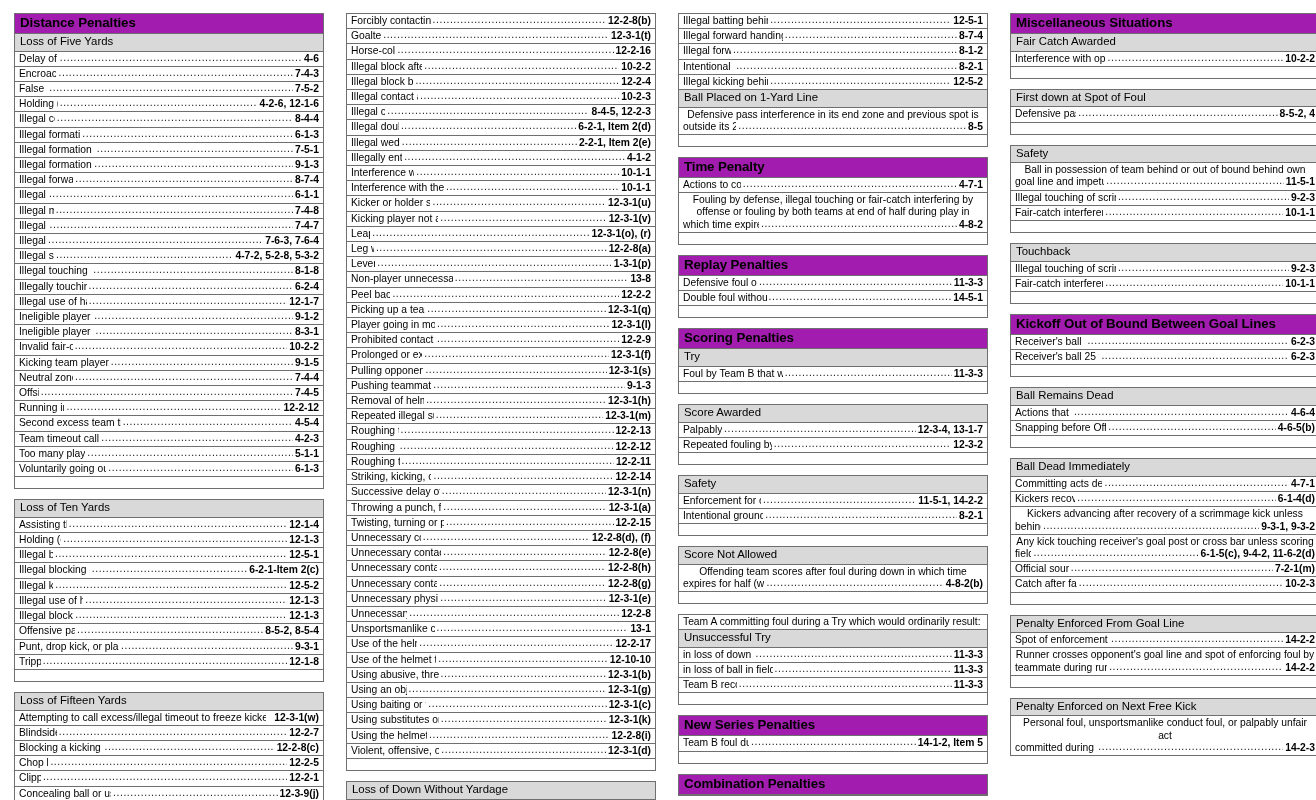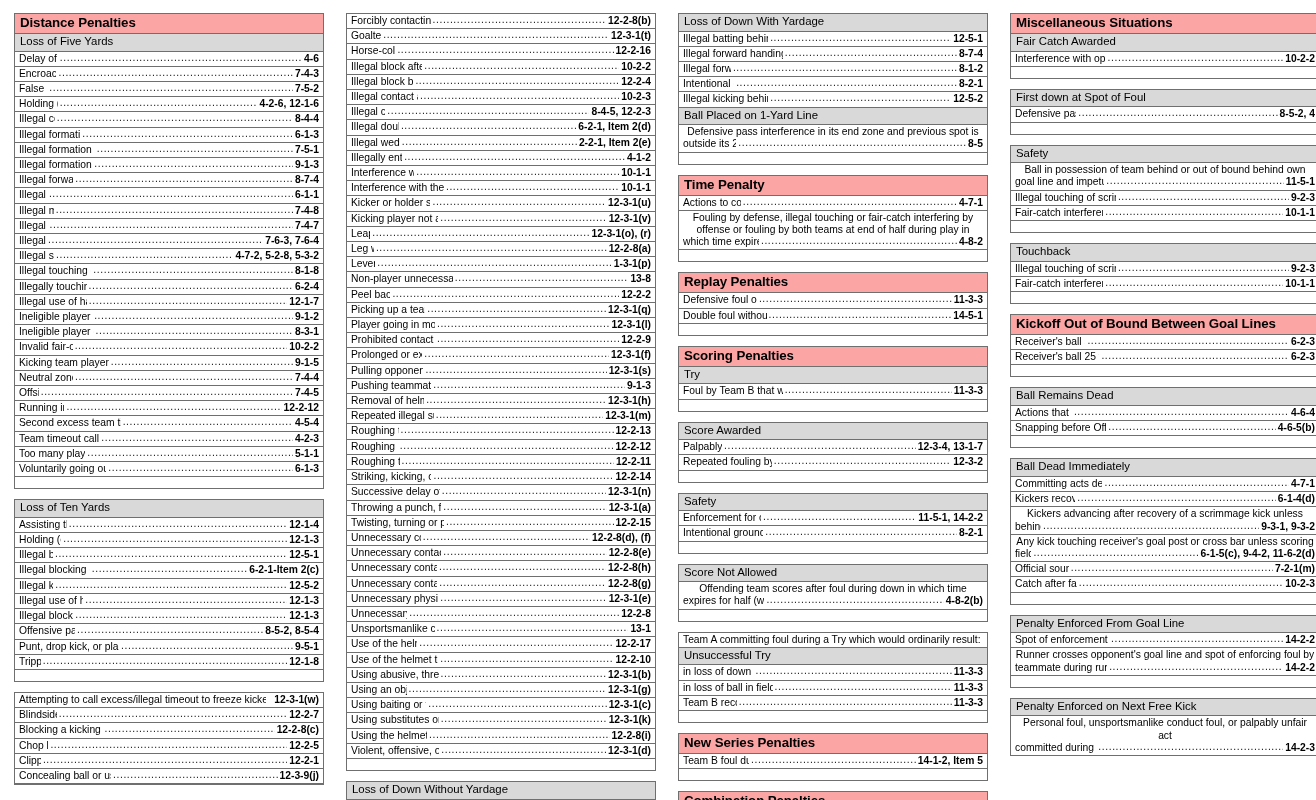--- a/index.html
+++ b/index.html
@@ -43,21 +43,21 @@
     border-bottom:1px solid #6f6f6f;
     box-sizing:border-box;
     padding:1px 4px 1px 4px;
     font-size:10.3px;
     line-height:12.2px;
     min-height:14px;
     display:block;
     position:relative;
   }
   .row.title{
-    background:#fca5a5;
+    background:#a21caf;
     font-weight:bold;
     font-size:13.3px;
     line-height:16px;
     padding:1px 5px 2px 5px;
     letter-spacing:-0.1px;
   }
   .row.sub{
     background:#d9d9d9;
     font-weight:normal;
     font-size:11.4px;
@@ -378,34 +378,35 @@
             <div class="entry">
               <span class="nm">Offensive pass interference</span>
               <span class="dots">........................................................................................................................</span>
               <span class="ref">8-5-2, 8-5-4</span>
             </div>
           </div>
           <div class="row">
             <div class="entry">
               <span class="nm">Punt, drop kick, or placekick from beyond scrimmage</span>
               <span class="dots">........................................................................................................................</span>
-              <span class="ref">9-5-1</span>
+              <span class="ref">9-3-1</span>
             </div>
           </div>
           <div class="row">
             <div class="entry">
               <span class="nm">Tripping</span>
               <span class="dots">........................................................................................................................</span>
               <span class="ref">12-1-8</span>
             </div>
           </div>
           <div class="row blank" style="border-bottom: none;"></div>
         </div>
         <div class="gap"></div>
         <div class="block last-of-group">
+          <div class="row sub">Loss of Fifteen Yards</div>
           <div class="row">
             <div class="entry">
               <span class="nm">Attempting to call excess/illegal timeout to freeze kicker</span>
               <span class="dots"> </span>
               <span class="ref">12-3-1(w)</span>
             </div>
           </div>
           <div class="row">
             <div class="entry">
               <span class="nm">Blindside block</span>
@@ -736,21 +737,21 @@
             <div class="entry">
               <span class="nm">Use of the helmet as a weapon</span>
               <span class="dots">........................................................................................................................</span>
               <span class="ref">12-2-17</span>
             </div>
           </div>
           <div class="row">
             <div class="entry">
               <span class="nm">Use of the helmet to initiate and make contact</span>
               <span class="dots">........................................................................................................................</span>
-              <span class="ref">12-2-10</span>
+              <span class="ref">12-10-10</span>
             </div>
           </div>
           <div class="row">
             <div class="entry">
               <span class="nm">Using abusive, threatening or insulting language</span>
               <span class="dots">........................................................................................................................</span>
               <span class="ref">12-3-1(b)</span>
             </div>
           </div>
           <div class="row">
@@ -791,21 +792,20 @@
           <div class="row blank" style="border-bottom: none;"></div>
         </div>
         <div class="gap"></div>
         <div class="block last-of-group">
           <div class="row sub">Loss of Down Without Yardage</div>
           <div class="row" style="border-bottom: none;"></div>
         </div>
       </div>
       <div class="col">
         <div class="block last-of-group">
-          <div class="row sub">Loss of Down With Yardage</div>
           <div class="row">
             <div class="entry">
               <span class="nm">Illegal batting behind the line of scrimmage</span>
               <span class="dots">........................................................................................................................</span>
               <span class="ref">12-5-1</span>
             </div>
           </div>
           <div class="row">
             <div class="entry">
               <span class="nm">Illegal forward handing beyond the line of scrimmage</span>

